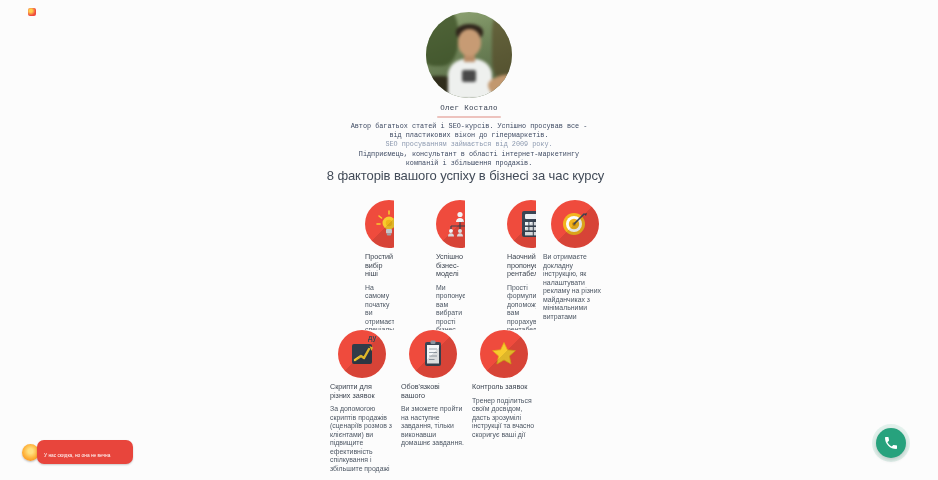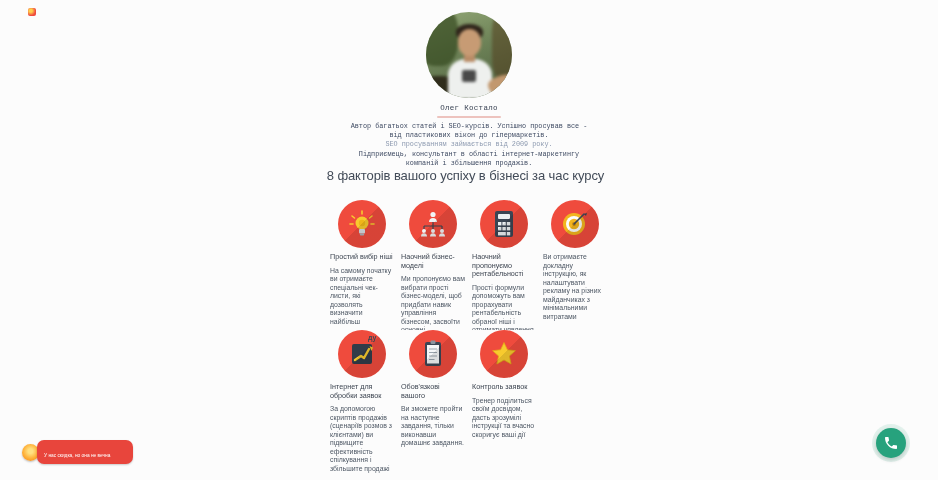--- a/index.html
+++ b/index.html
@@ -31,21 +31,21 @@
   .bio{width:242px;margin:4px auto 0;font-size:6.8px;line-height:9.2px;color:#3e4a62;}
   .bio p{margin:0;}
   .bio .muted{color:#8d9ab0;}
   
   .heading{position:absolute;top:168px;left:0;right:7px;text-align:center;
     font-size:13px;letter-spacing:-.1px;color:#424b58;}
   
   .features{position:absolute;top:200px;left:330px;width:278px;
     display:grid;grid-template-columns:repeat(4,64px);column-gap:7px;row-gap:0;}
   .feature{color:#46505c;}
-  .feature.r1{height:130px;overflow:hidden;}
+  .feature.r1{height:130px;overflow:hidden;margin-left:35px;}
   .ficon{width:48px;height:48px;border-radius:50%;background:#ef4b3d;position:relative;
     margin:0 auto 5px auto;overflow:hidden;}
   .ficon::after{content:"";position:absolute;inset:0;border-radius:50%;
     background:linear-gradient(135deg,rgba(0,0,0,0) 49%,rgba(0,0,0,.10) 49%);}
   .ficon svg{position:absolute;left:0;top:0;}
   .ftitle{font-size:7.2px;line-height:8.6px;color:#3c4450;margin-bottom:5px;}
   .fbody{font-size:6.9px;line-height:8.5px;color:#4c5663;}
   
   .stray{position:absolute;left:368px;top:334px;font-size:7px;font-weight:bold;color:#3c4450;z-index:5;}
   
@@ -130,21 +130,21 @@
             <path d="M20 22c0-2.6 1.8-4 4-4s4 1.4 4 4z"></path>
           <circle cx="15" cy="31" r="2"></circle>
             <path d="M12 36.5c0-2 1.3-3.2 3-3.2s3 1.2 3 3.2z"></path>
           <circle cx="24" cy="31" r="2"></circle>
             <path d="M21 36.5c0-2 1.3-3.2 3-3.2s3 1.2 3 3.2z"></path>
           <circle cx="33" cy="31" r="2"></circle>
             <path d="M30 36.5c0-2 1.3-3.2 3-3.2s3 1.2 3 3.2z"></path>
         </g>
       </svg>
     </div>
-    <div class="ftitle">Наочний бізнес-моделі</div>
+    <div class="ftitle">Успішно бізнес-моделі</div>
     <div class="fbody">Ми пропонуємо вам вибрати прості бізнес-моделі, щоб придбати навик управління бізнесом, засвоїти основні</div>
   </div>
 
   <div class="feature r1">
     <div class="ficon">
       <svg width="48" height="48" viewBox="0 0 48 48">
         <rect x="15" y="11" width="18" height="26" rx="2" fill="#3b4554"></rect>
         <rect x="18" y="14" width="12" height="5" rx="1" fill="#eef1f4"></rect>
         <g fill="#eef1f4">
           <rect x="18" y="22" width="3.4" height="3.4"></rect>
@@ -178,21 +178,21 @@
   </div>
 
   <div class="feature r2">
     <div class="ficon">
       <svg width="48" height="48" viewBox="0 0 48 48">
         <rect x="14" y="14" width="20" height="20" rx="2" fill="#323c49"></rect>
         <polyline points="17,30 23,26 26,28 31,19" fill="none" stroke="#f8cb2e" stroke-width="2.4" stroke-linecap="round" stroke-linejoin="round"></polyline>
         <path d="M31.5 16l3.5 1.5-1.5 3.5z" fill="#f8cb2e"></path>
       </svg>
     </div>
-    <div class="ftitle">Інтернет для обробки заявок</div>
+    <div class="ftitle">Скрипти для різних заявок</div>
     <div class="fbody">За допомогою скриптів продажів (сценаріїв розмов з клієнтами) ви підвищите ефективність спілкування і збільшите продажі</div>
   </div>
 
   <div class="feature r2">
     <div class="ficon">
       <svg width="48" height="48" viewBox="0 0 48 48">
         <rect x="16" y="12" width="16" height="24" rx="2" fill="#3b4554"></rect>
         <rect x="18" y="15" width="12" height="18.5" fill="#f4f6f8"></rect>
         <rect x="21.5" y="10.5" width="5" height="3.4" rx="1.2" fill="#8a939e"></rect>
         <g stroke="#9aa4ae" stroke-width="1">

